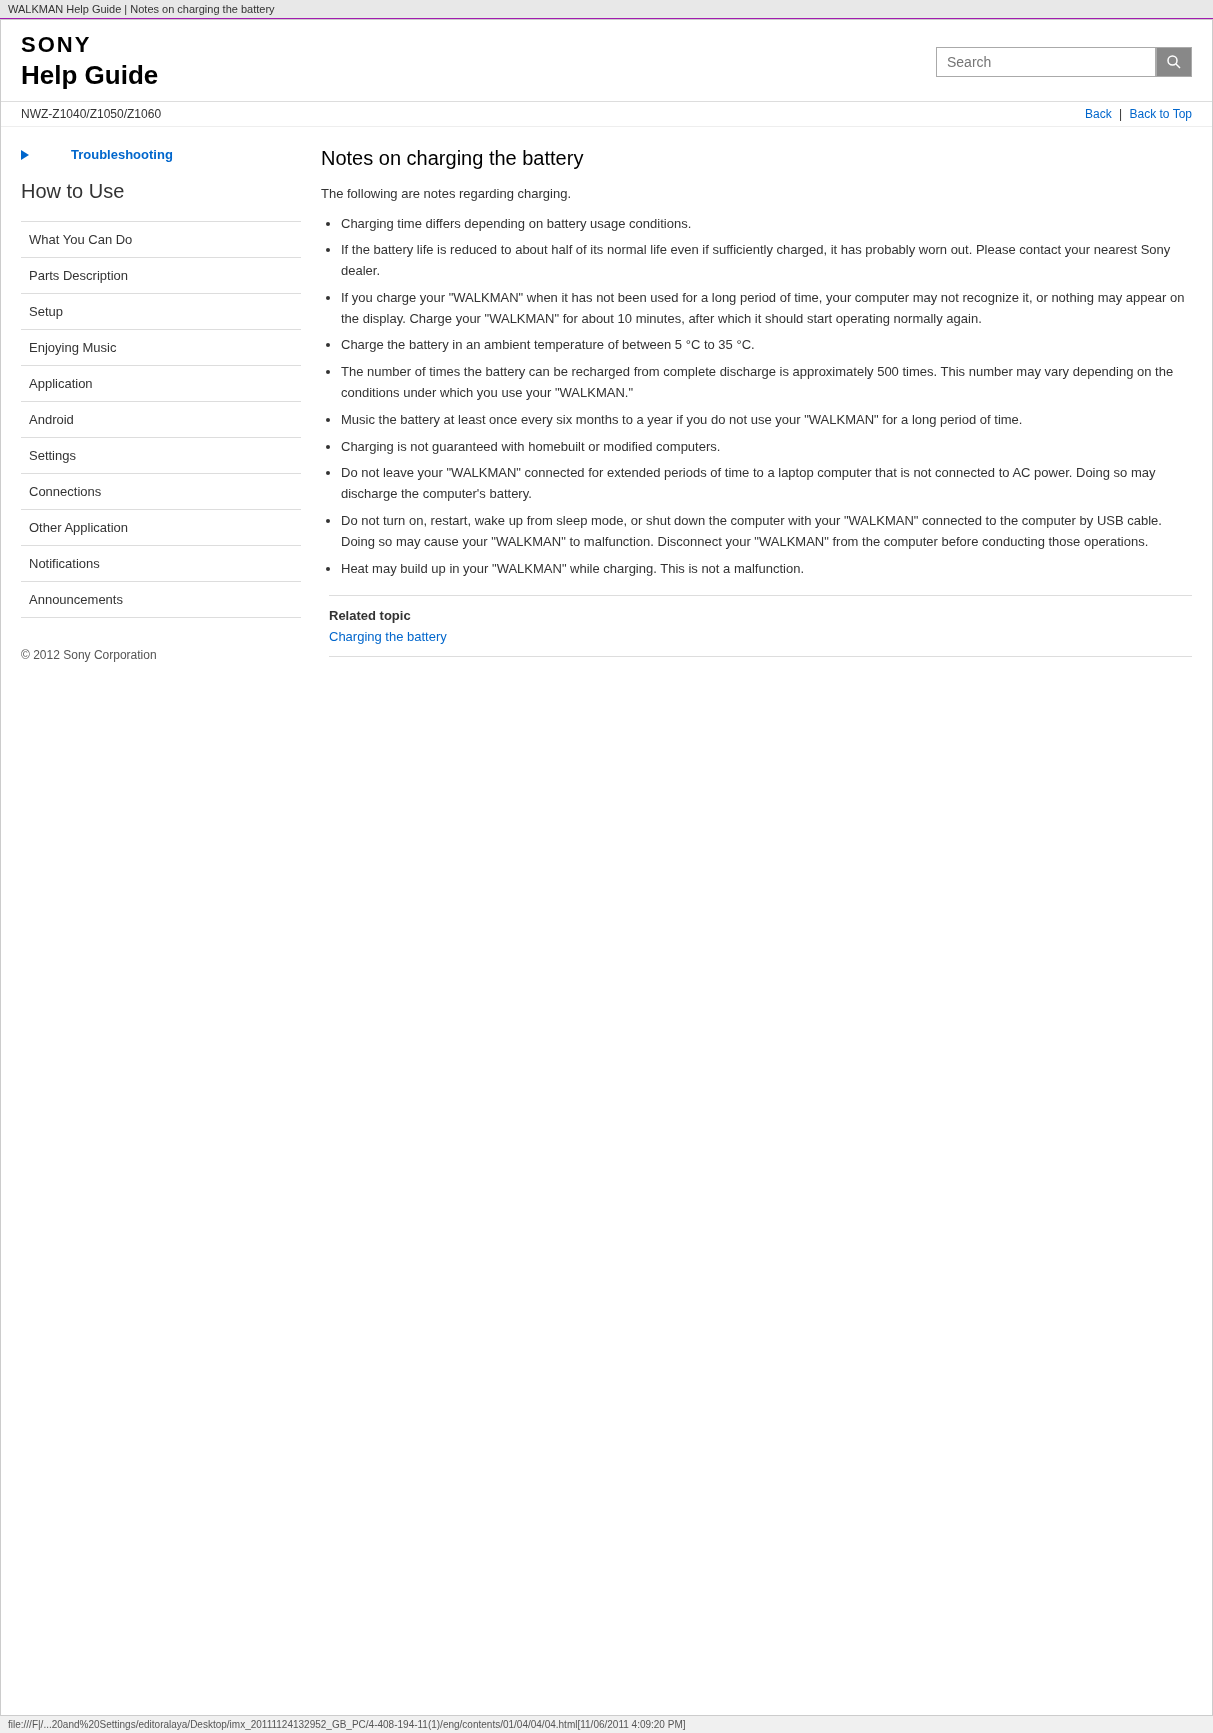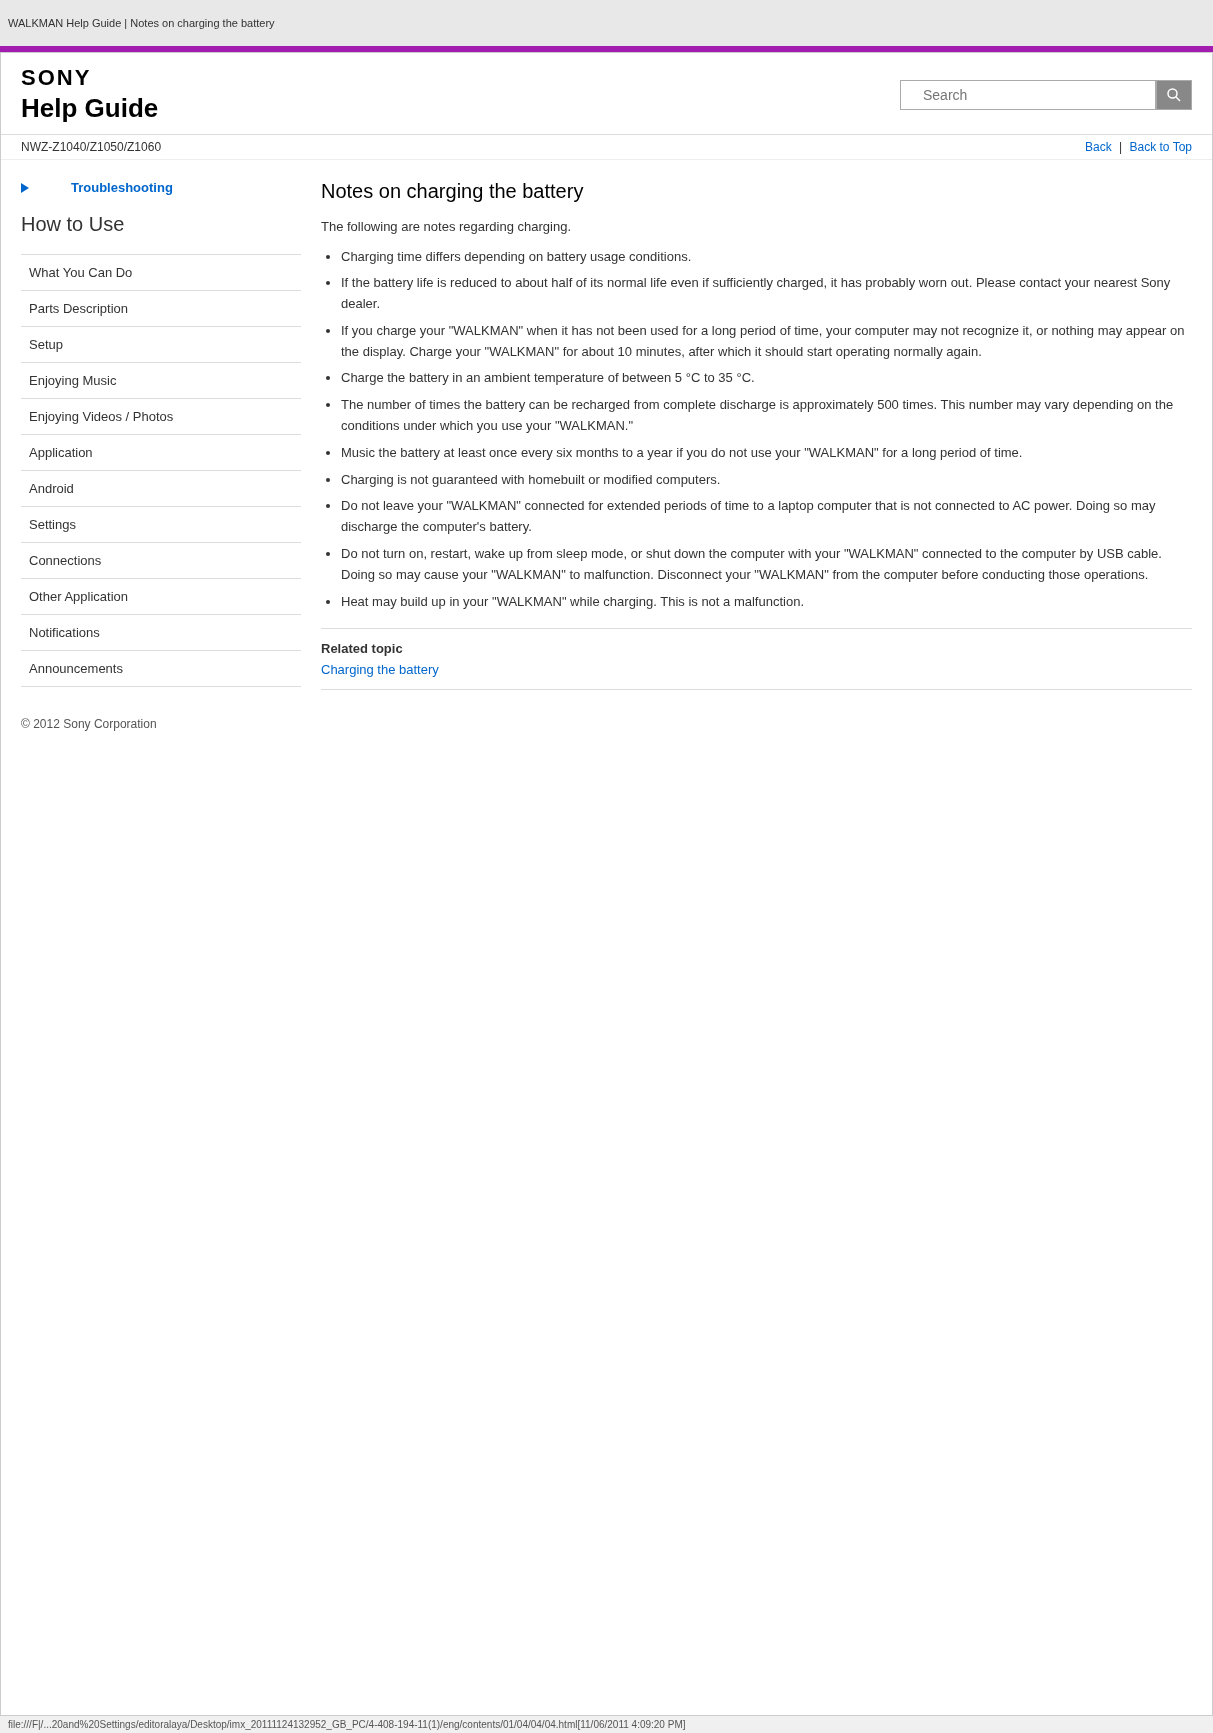--- a/index.html
+++ b/index.html
@@ -4,24 +4,24 @@
   <style>
     * { margin: 0; padding: 0; box-sizing: border-box; }
     body {
       font-family: Arial, Helvetica, sans-serif;
       font-size: 13px;
       color: #333;
       background: #fff;
     }
     .browser-title-bar {
       background: #e8e8e8;
-      padding: 17px 8px;
+      padding: 3px 8px;
       font-size: 11px;
       color: #333;
-      border-bottom: 6px solid #a21caf;
+      border-bottom: 1px solid #a21caf;
     }
     .page-wrapper {
       border: 1px solid #ccc;
       min-height: 1700px;
     }
     
     .header {
       padding: 12px 20px 10px 20px;
       border-bottom: 1px solid #ddd;
       display: flex;
@@ -41,23 +41,23 @@
       font-weight: bold;
       color: #000;
       margin-top: 2px;
     }
     .search-area {
       display: flex;
       align-items: center;
     }
     .search-input {
       border: 1px solid #aaa;
-      padding: 6px 22px;
+      padding: 6px 10px;
       font-size: 14px;
-      width: 256px;
+      width: 220px;
       color: #999;
       outline: none;
     }
     .search-button {
       background: #888;
       border: 1px solid #aaa;
       width: 36px;
       height: 30px;
       cursor: pointer;
       display: flex;
@@ -165,20 +165,21 @@
       font-size: 13px;
       line-height: 1.6;
       margin-bottom: 6px;
       list-style-type: disc;
     }
     .related-topic-section {
       border-top: 1px solid #ddd;
       border-bottom: 1px solid #ddd;
       padding: 12px 0;
       margin-top: 10px;
+      margin-left: 8px;
     }
     .related-topic-label {
       font-size: 13px;
       font-weight: bold;
       margin-bottom: 6px;
     }
     .related-topic-link {
       color: #0066cc;
       font-size: 13px;
       text-decoration: none;
@@ -246,23 +247,20 @@
           <a href="#">What You Can Do</a>
         </li>
         <li>
           <a href="#">Parts Description</a>
         </li>
         <li>
           <a href="#">Setup</a>
         </li>
         <li>
           <a href="#">Enjoying Music</a>
-        </li>
-        <li>
-          <a href="#">Enjoying Videos / Photos</a>
         </li>
         <li>
           <a href="#">Application</a>
         </li>
         <li>
           <a href="#">Android</a>
         </li>
         <li>
           <a href="#">Settings</a>
         </li>

